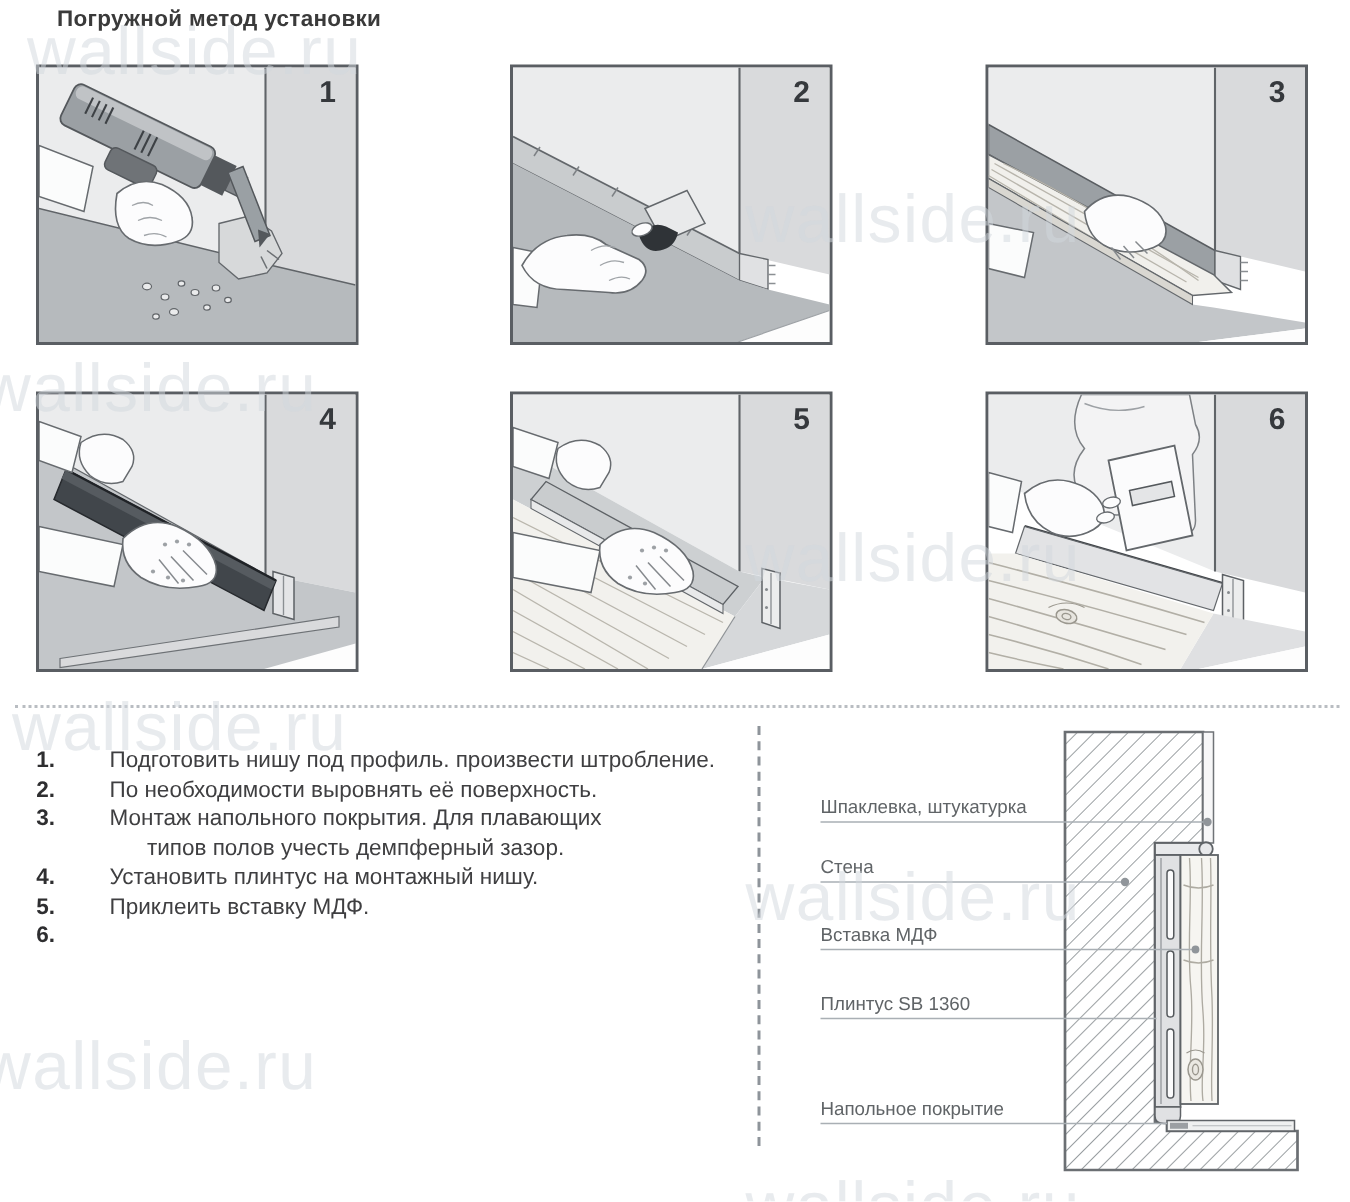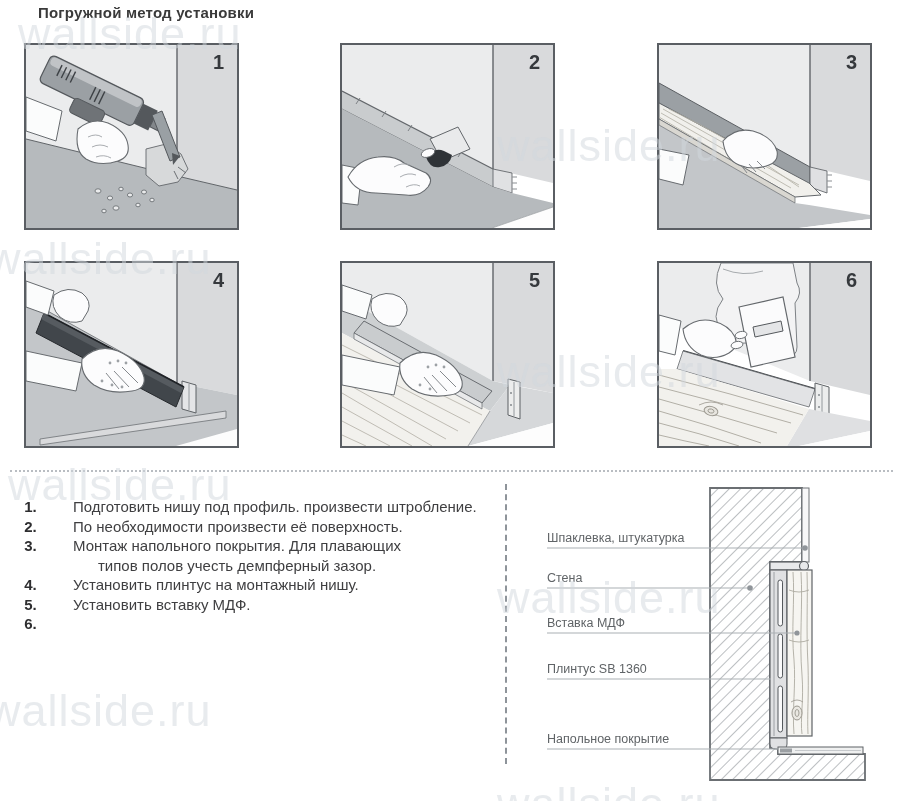--- a/index.html
+++ b/index.html
@@ -274,34 +274,34 @@
   <div class="divider-h"></div>
   <div class="divider-v"></div>
 
   <div class="steps">
     <div class="step">
       <span class="step-num">1.</span>
       <span class="step-text">Подготовить нишу под профиль. произвести штробление.</span>
     </div>
     <div class="step">
       <span class="step-num">2.</span>
-      <span class="step-text">По необходимости произвести её поверхность.</span>
+      <span class="step-text">По необходимости выровнять её поверхность.</span>
     </div>
     <div class="step">
       <span class="step-num">3.</span>
       <span class="step-text">Монтаж напольного покрытия. Для плавающих
 типов полов учесть демпферный зазор.</span>
     </div>
     <div class="step">
       <span class="step-num">4.</span>
       <span class="step-text">Установить плинтус на монтажный нишу.</span>
     </div>
     <div class="step">
       <span class="step-num">5.</span>
-      <span class="step-text">Установить вставку МДФ.</span>
+      <span class="step-text">Приклеить вставку МДФ.</span>
     </div>
     <div class="step">
       <span class="step-num">6.</span>
     </div>
   </div>
 
   <svg class="xsection" viewBox="0 0 345 310">
     <defs>
       <pattern id="hatch" width="8" height="8" patternUnits="userSpaceOnUse" patternTransform="rotate(45)">
         <line x1="0" y1="0" x2="0" y2="8" stroke="#979ca0" stroke-width="1.3"></line>

